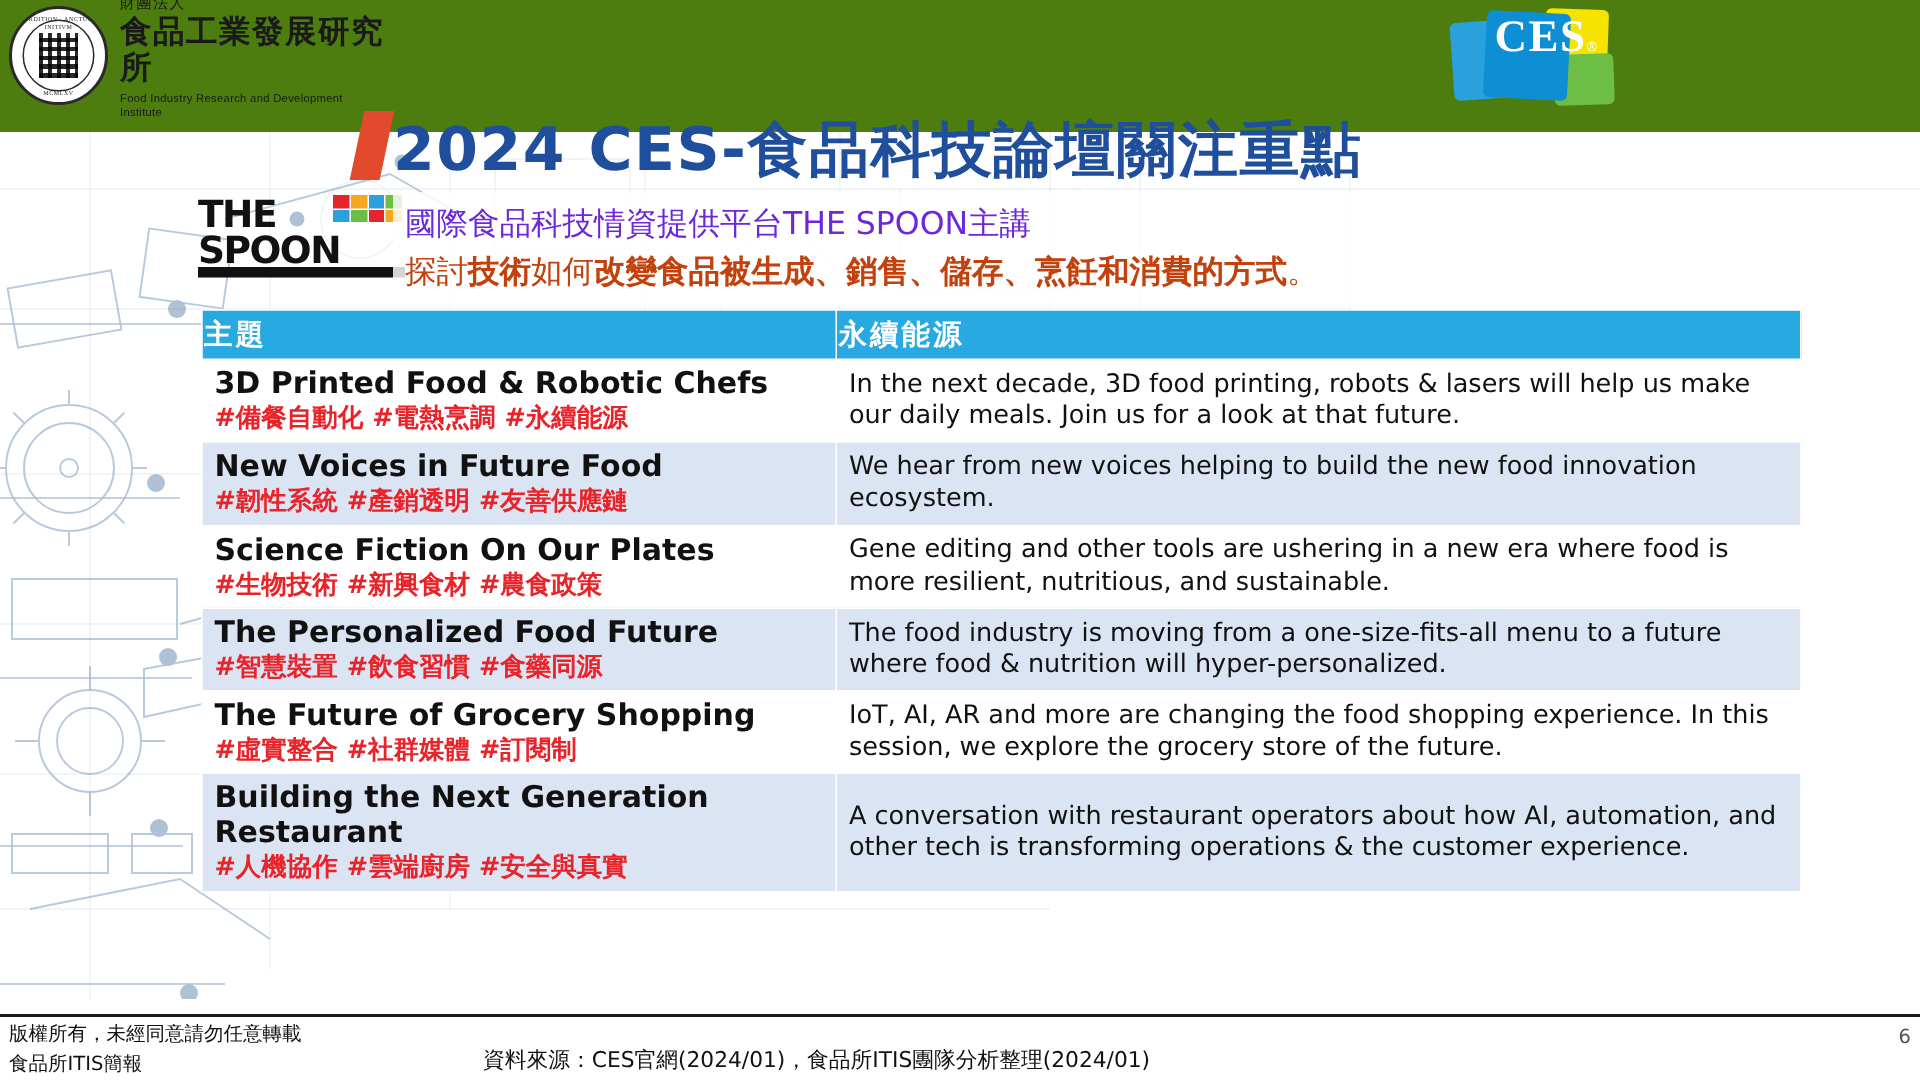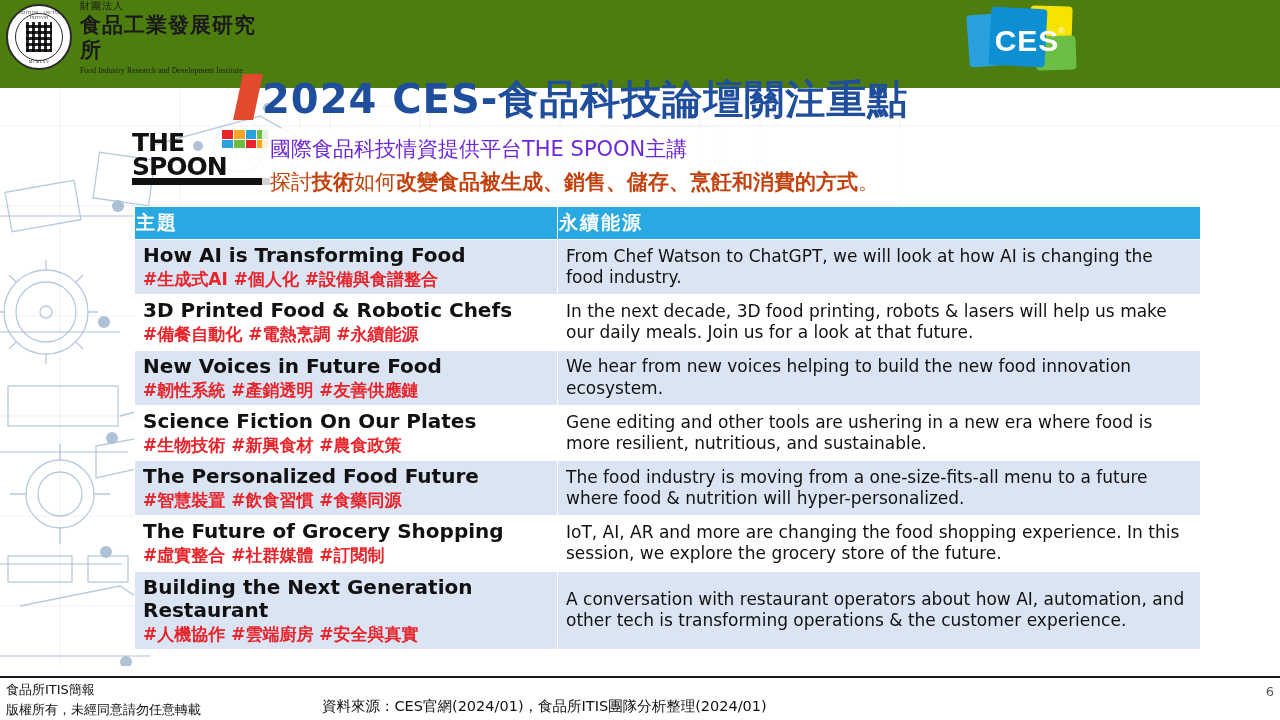--- a/index.html
+++ b/index.html
@@ -102,47 +102,47 @@
   }
   .logo-text .l2 {
     font-size: 21px;
     font-weight: bold;
     letter-spacing: 1px;
     font-family: "DejaVu Sans", sans-serif;
     line-height: 1.15;
   }
   .logo-text .l3 {
     font-size: 7.5px;
-    font-family: Liberation Serif, serif;
+    font-family: Liberation Sans, sans-serif;
     letter-spacing: .2px;
     margin-top: 4px;
   }
 
   .ces-logo {
     position: absolute;
     right: 198px; top: 6px;
     width: 120px; height: 72px;
   }
   .ces-logo .sq {
     position: absolute;
     border-radius: 4px;
   }
   .ces-blue1 { left: 6px; top: 8px; width: 44px; height: 52px; background: #2aa0dc; transform: rotate(-4deg); }
   .ces-blue2 { left: 28px; top: 2px; width: 56px; height: 58px; background: #0e8fd4; transform: rotate(3deg); }
   .ces-yellow { left: 68px; top: 0px; width: 42px; height: 42px; background: #f6e400; transform: rotate(2deg); }
   .ces-green { left: 74px; top: 30px; width: 40px; height: 34px; background: #6cbe45; transform: rotate(-2deg); }
   .ces-word {
     position: absolute;
-    left: 10px; top: 18px;
+    left: 10px; top: 2px;
     width: 110px;
     text-align: center;
     color: #ffffff;
     font-size: 30px;
     font-weight: bold;
-    font-family: Liberation Sans, sans-serif;
+    font-family: Liberation Serif, serif;
     letter-spacing: 1px;
     z-index: 3;
   }
   .ces-reg {
     position: absolute;
     left: 96px; top: 20px;
     font-size: 9px;
     color: #ffffff;
     z-index: 4;
   }
@@ -439,29 +439,20 @@
 </div>
 
 <table class="tbl">
   <thead>
     <tr>
       <th class="col-topic">主題</th>
       <th class="col-desc">永續能源</th>
     </tr>
   </thead>
   <tbody id="tbody">
-      <tr class="row-a">
-        <td class="col-topic">
-          <div class="topic-title">How AI is Transforming Food</div>
-          <div class="topic-tags">#生成式AI #個人化 #設備與食譜整合</div>
-        </td>
-        <td class="col-desc">
-          <div class="desc-cell">From Chef Watson to ChatGPT, we will look at how AI  is changing the food industry.</div>
-        </td>
-      </tr>
       <tr class="row-b">
         <td class="col-topic">
           <div class="topic-title">3D Printed Food &amp; Robotic Chefs</div>
           <div class="topic-tags">#備餐自動化 #電熱烹調 #永續能源</div>
         </td>
         <td class="col-desc">
           <div class="desc-cell">In the next decade, 3D food printing, robots &amp; lasers will help us make our daily meals. Join us for a look at that future.</div>
         </td>
       </tr>
       <tr class="row-a">
@@ -507,18 +498,18 @@
         </td>
         <td class="col-desc">
           <div class="desc-cell">A conversation with restaurant operators about how AI, automation, and other tech is transforming operations &amp; the customer experience.</div>
         </td>
       </tr>
     </tbody>
 </table>
 
 <div class="footer-line"></div>
 <div class="foot-left">
+  <div>版權所有，未經同意請勿任意轉載</div>
   <div>食品所ITIS簡報</div>
-  <div>版權所有，未經同意請勿任意轉載</div>
 </div>
 <div class="foot-src">資料來源：CES官網(2024/01)，食品所ITIS團隊分析整理(2024/01)</div>
 <div class="page-num">6</div>
 <div class="itis-logo"><span>ITIS</span><sup>+</sup></div>
 
 </body></html>

